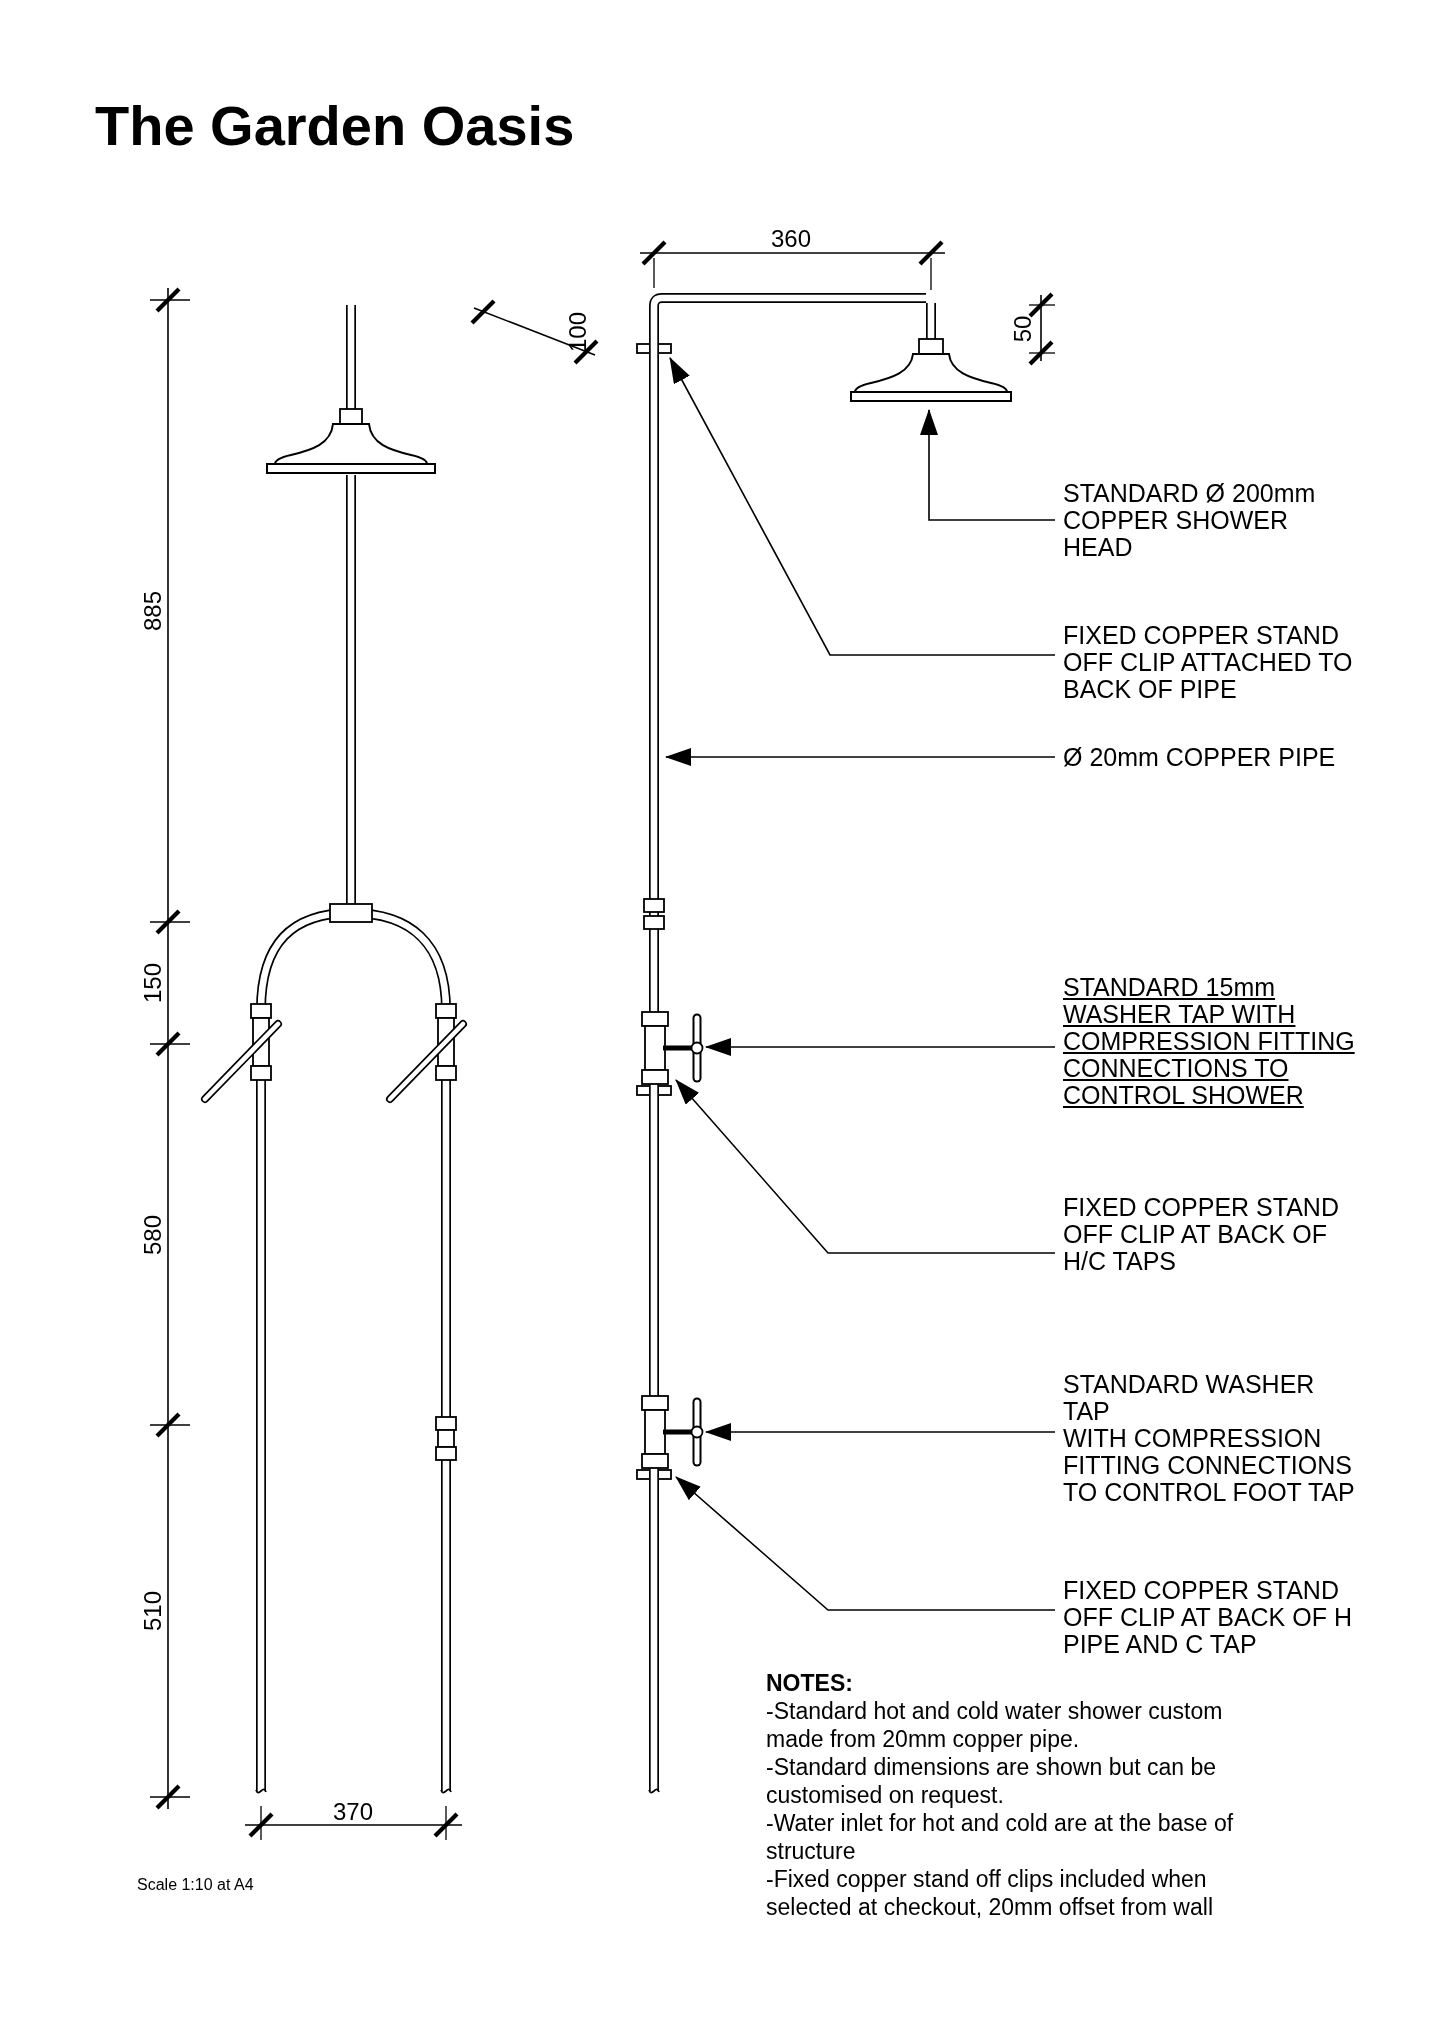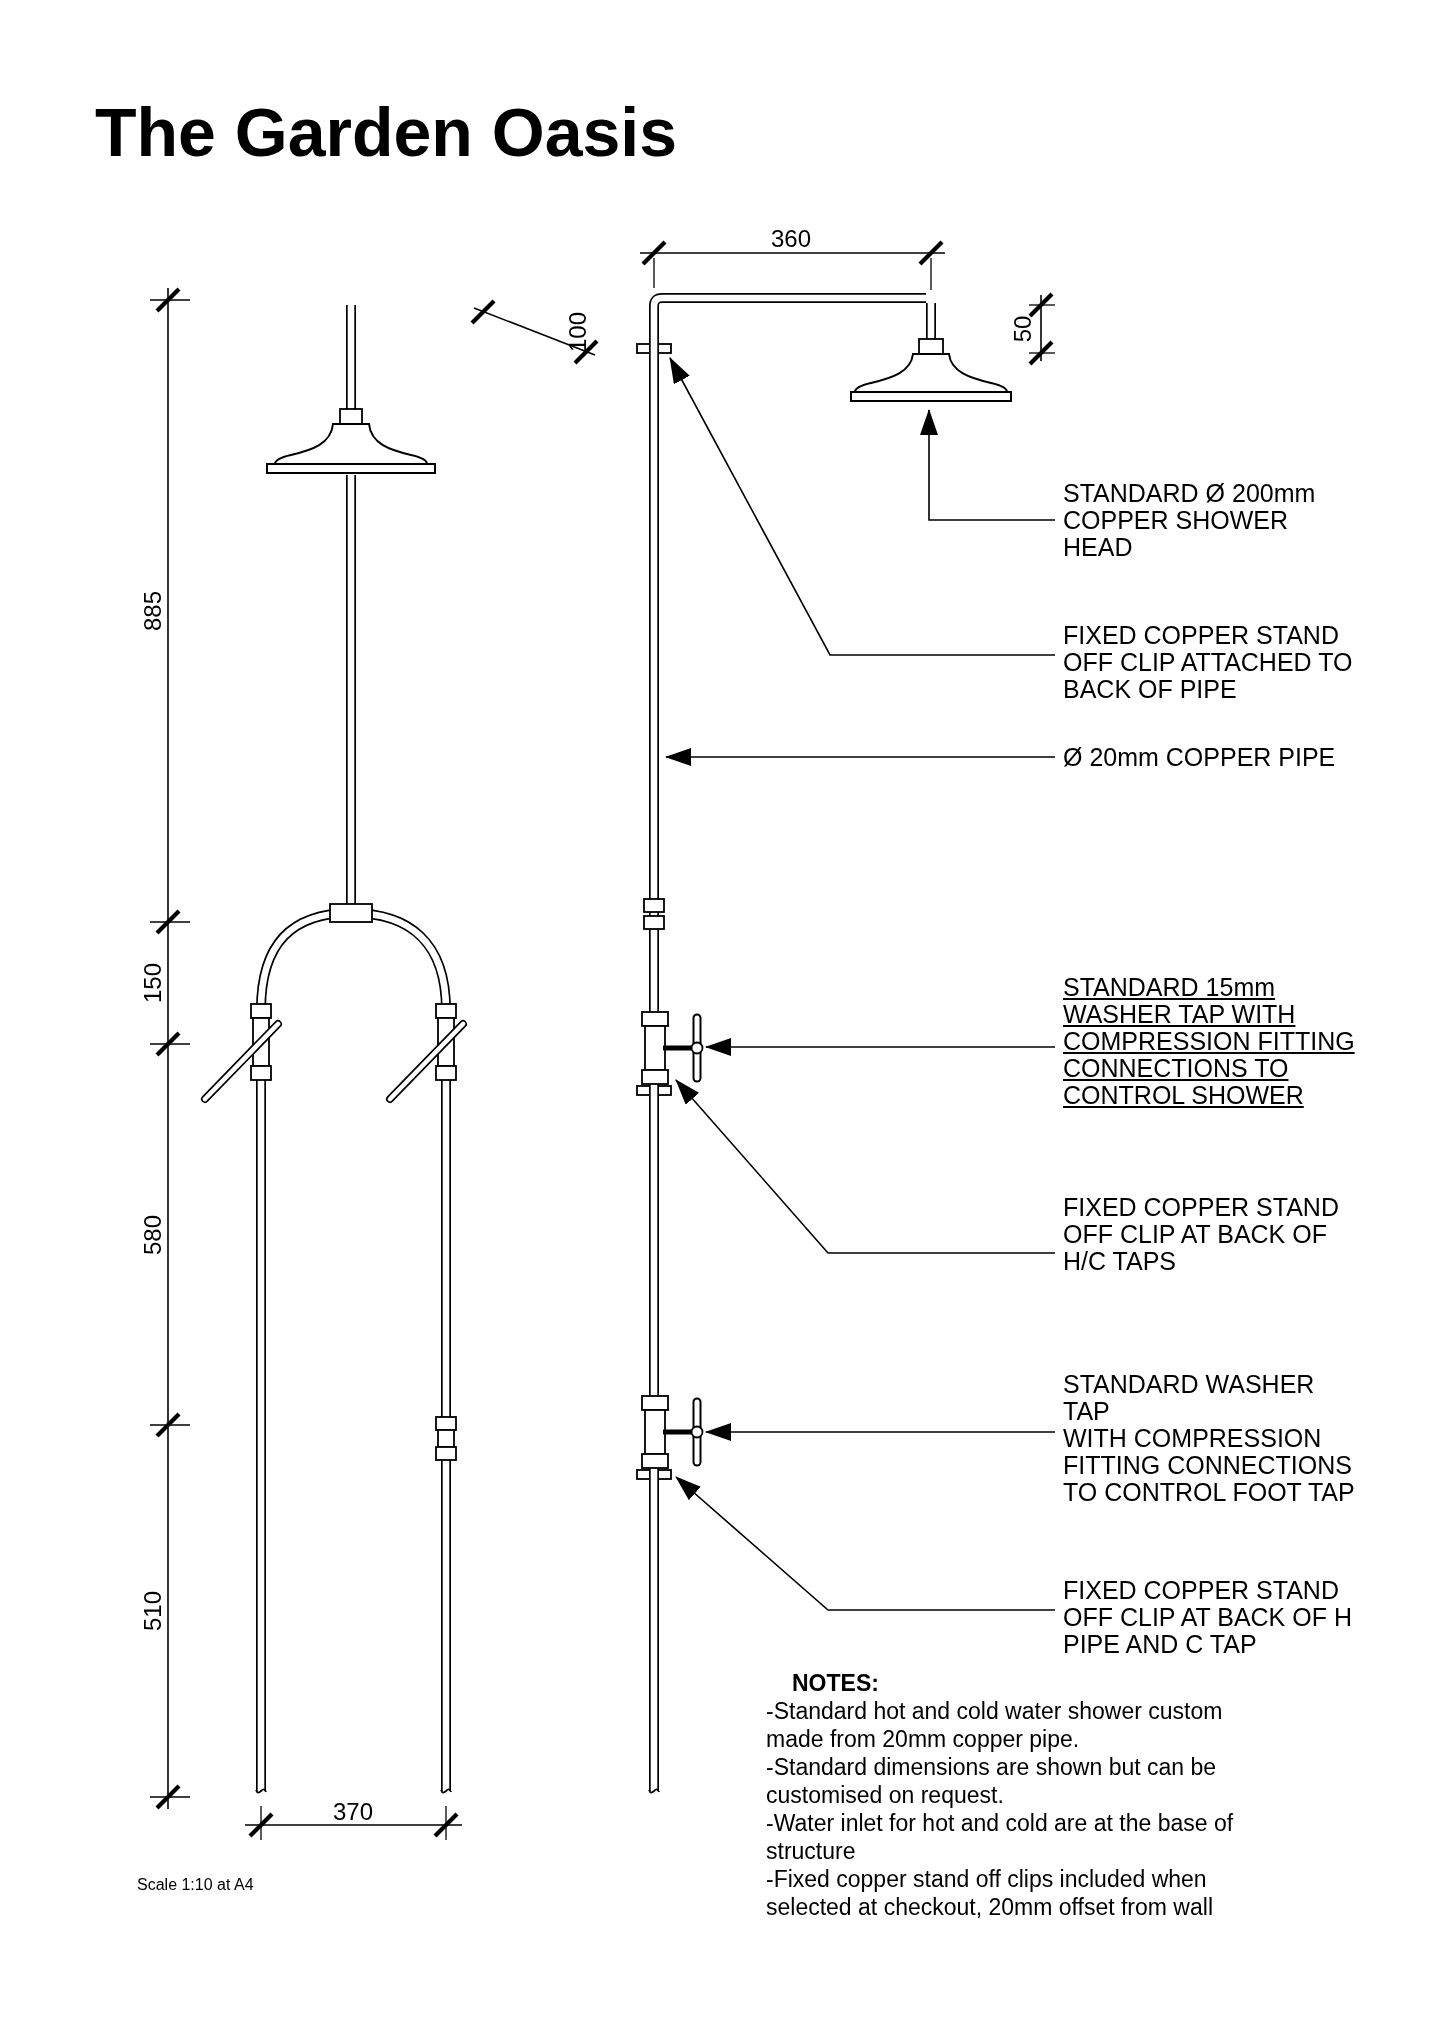--- a/index.html
+++ b/index.html
@@ -21,26 +21,26 @@
   .lev-b{stroke:#000;stroke-width:8;stroke-linecap:round;fill:none;}
   .lev-w{stroke:#fff;stroke-width:4.6;stroke-linecap:round;fill:none;}
   .stem{stroke:#000;stroke-width:5;fill:none;}
   .hbar-b{stroke:#000;stroke-width:9;stroke-linecap:round;fill:none;}
   .hbar-w{stroke:#fff;stroke-width:5;stroke-linecap:round;fill:none;}
   .hub{fill:#fff;stroke:#000;stroke-width:1.8;}
   .sq{stroke:#000;stroke-width:1.8;fill:none;}
   .leader{stroke:#000;stroke-width:1.6;fill:none;marker-end:url(#arr);}
 
   
-  .title{position:absolute;left:95px;top:93px;font-size:68px;font-weight:bold;letter-spacing:0px;}
+  .title{position:absolute;left:95px;top:93px;font-size:56px;font-weight:bold;letter-spacing:0px;}
   .dim{position:absolute;font-size:24px;transform:translate(-50%,-50%);white-space:nowrap;}
   .dim.rot{transform:translate(-50%,-50%) rotate(-90deg);}
   .anno{position:absolute;left:1063px;width:300px;font-size:25px;line-height:27px;white-space:pre-line;}
   .notes{position:absolute;left:766px;top:1669px;width:505px;font-size:23px;line-height:28px;}
-  .notes-heading{font-weight:bold;margin-left:26px;}
+  .notes-heading{font-weight:bold;}
   .notes-body{white-space:pre-line;}
   .scale{position:absolute;left:137px;top:1876px;font-size:16px;}
 </style>
 </head>
 <body>
 
 <svg id="drawing" viewBox="0 0 1445 2044" xmlns="http://www.w3.org/2000/svg">
   <defs>
     <marker id="arr" markerUnits="userSpaceOnUse" markerWidth="26" markerHeight="18" refX="25" refY="9" orient="auto">
       <path d="M 0,0 L 26,9 L 0,18 Z" fill="#000"></path>

